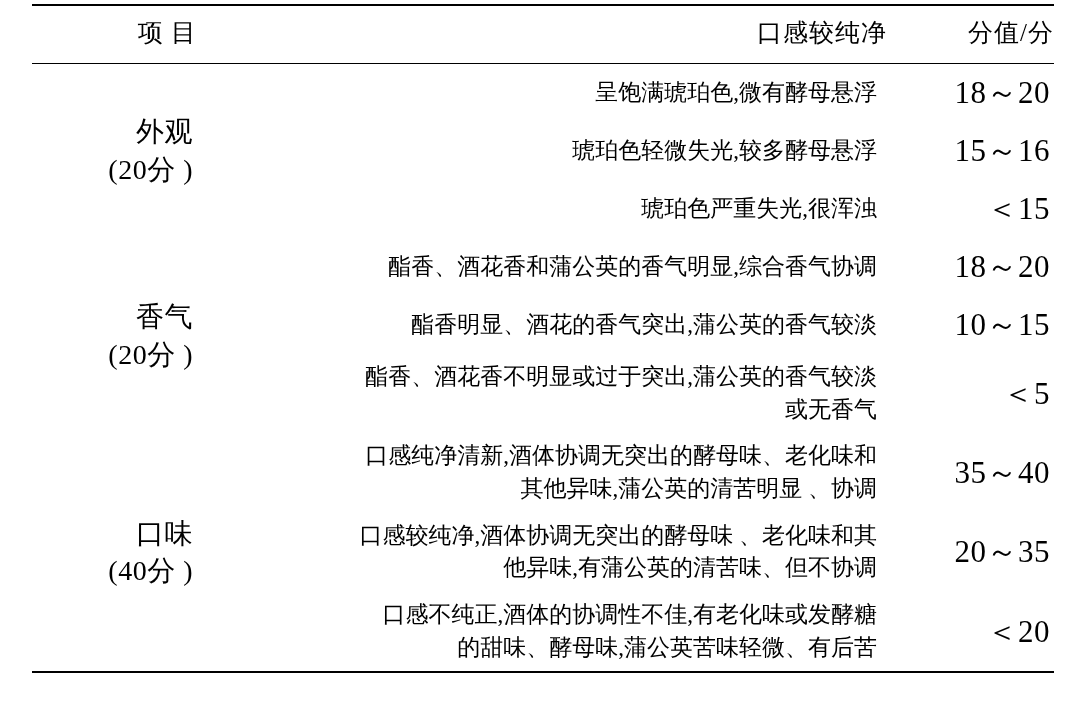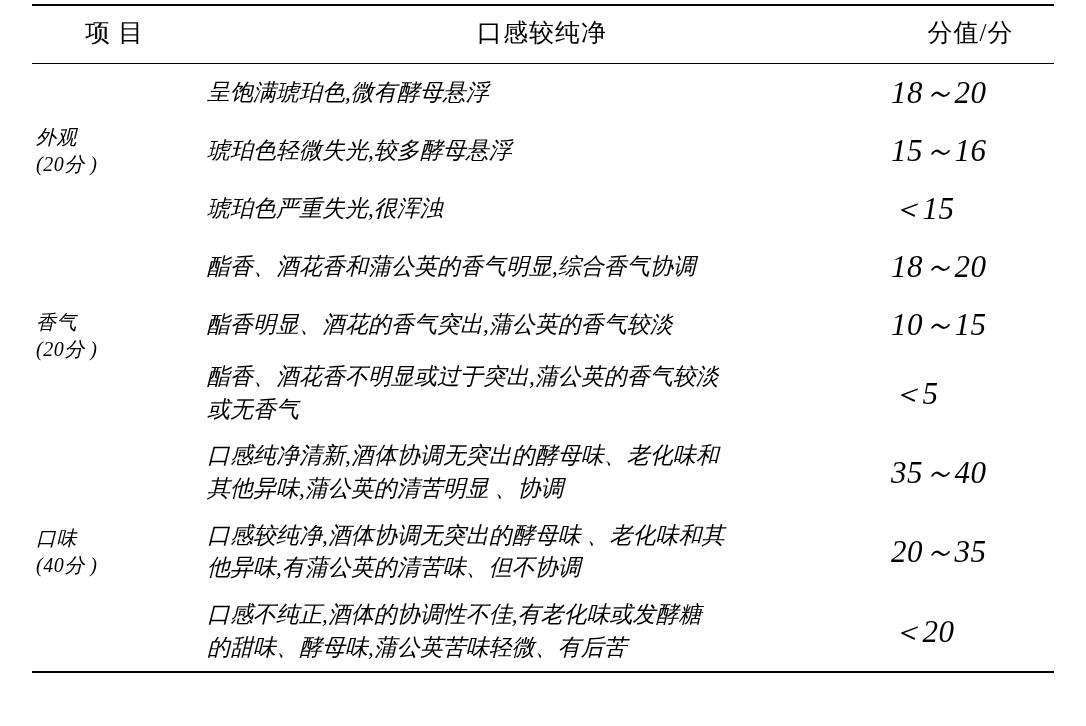--- a/index.html
+++ b/index.html
@@ -28,37 +28,36 @@
     margin-top: 4px;
   }
   table.score-table col.col-item { width: 165px; }
   table.score-table col.col-criteria { width: 690px; }
   table.score-table col.col-score { width: 167px; }
 
   thead th {
     font-weight: normal;
     font-size: 25px;
     padding: 10px 0 14px 0;
-    text-align: center;
+    text-align: right;
     letter-spacing: 1px;
   }
   thead tr {
     border-top: 2.5px solid #000;
     border-bottom: 1.4px solid #000;
   }
   tbody tr td {
     font-size: 23px;
     padding: 7px 4px;
-    text-align: left;
+    text-align: right;
     vertical-align: middle;
     line-height: 1.42;
-    font-style: italic;
   }
   tbody tr td.item-cell {
-    font-size: 20px;
+    font-size: 28px;
     line-height: 1.35;
     letter-spacing: 0.5px;
   }
   tbody tr td.criteria-cell {
     padding-left: 10px;
     padding-right: 10px;
   }
   tbody tr td.score-cell {
     font-size: 31px;
     letter-spacing: 0.5px;

